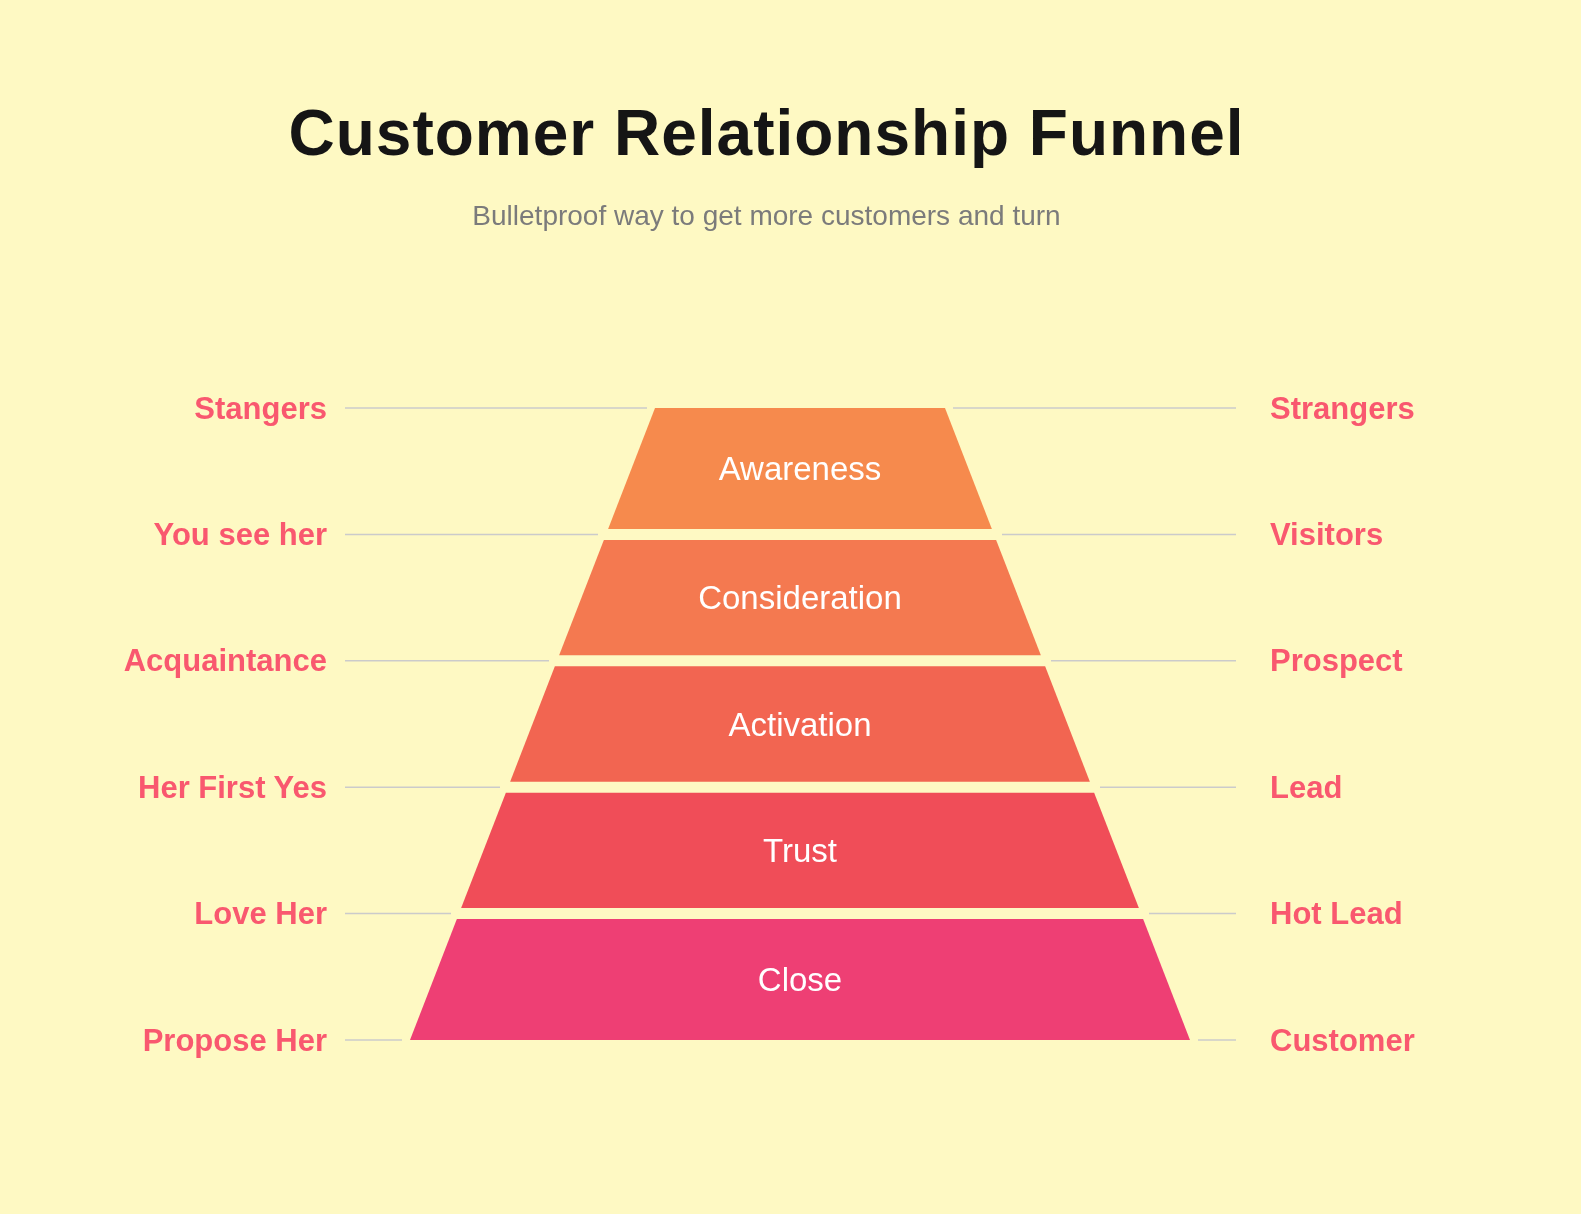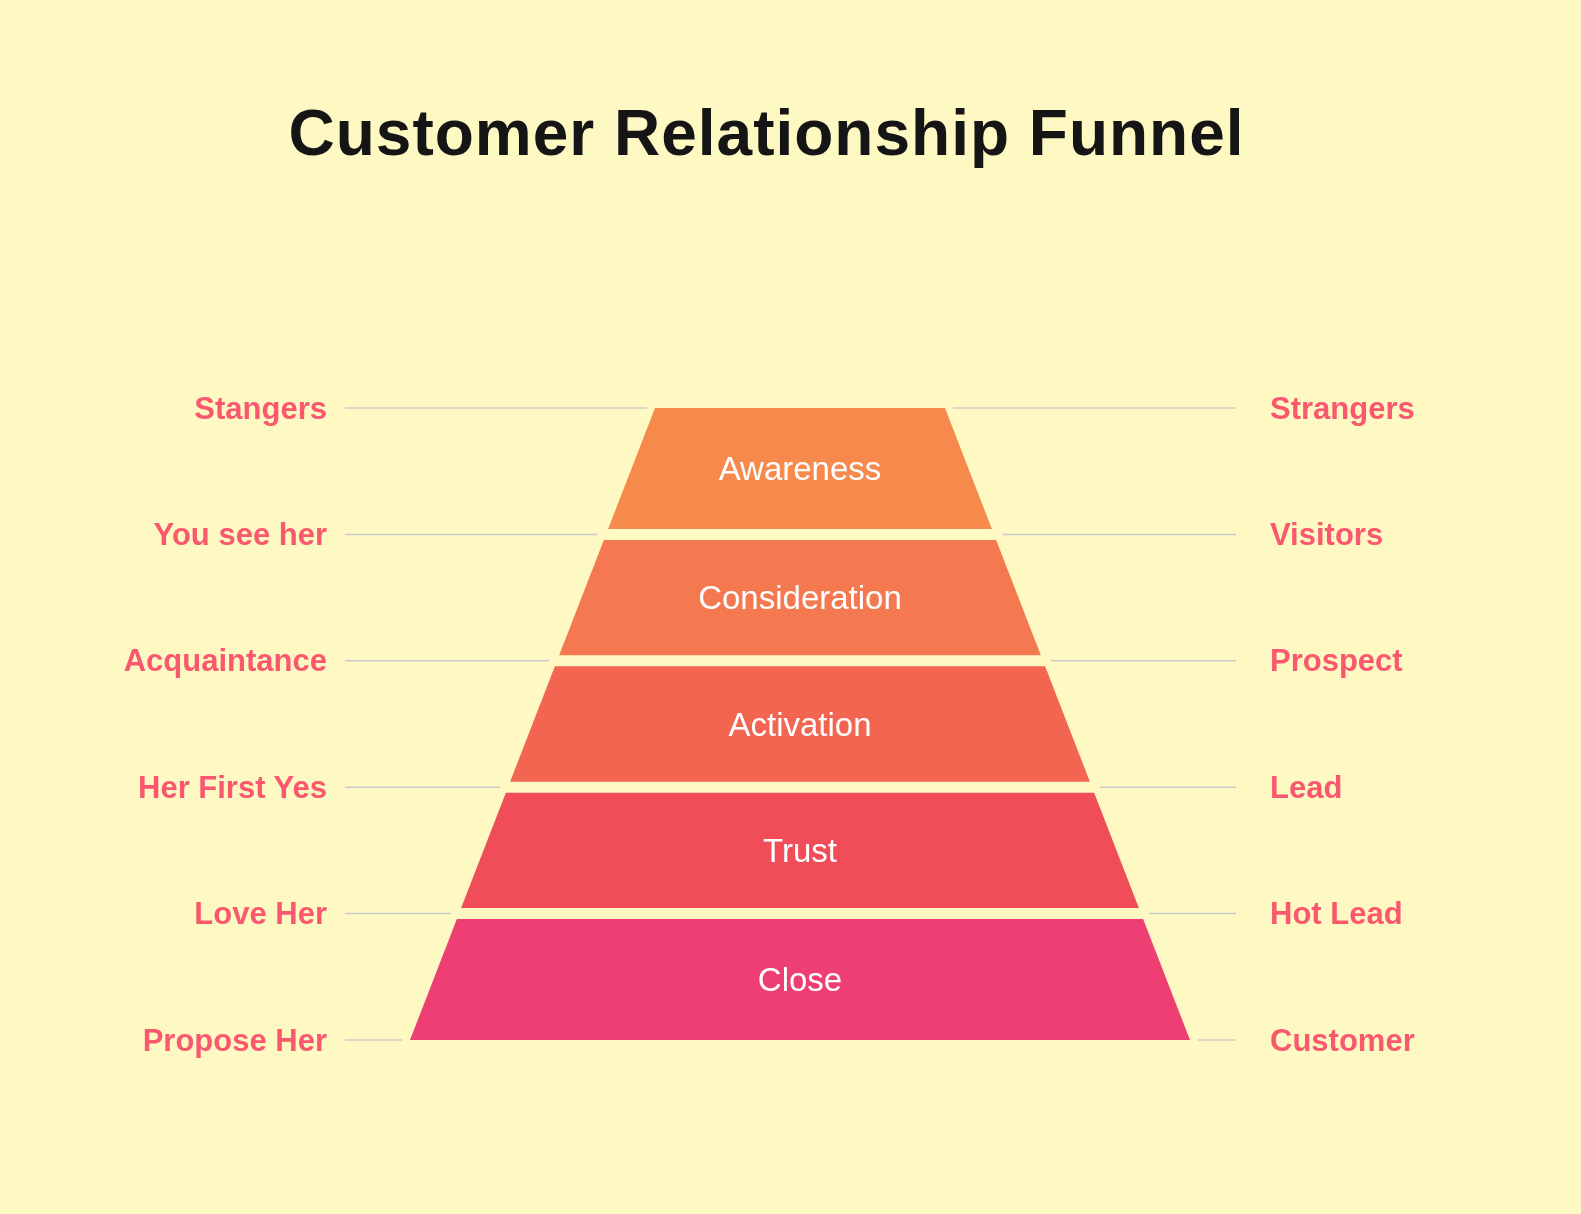--- a/index.html
+++ b/index.html
@@ -56,21 +56,21 @@
     stroke-width: 1.5;
   }
 </style>
 </head>
 <body>
 
 <div class="canvas">
 
   <div class="header">
     <h1 class="title">Customer Relationship Funnel</h1>
-    <p class="subtitle"><br></p>
+    <p class="subtitle"><span>Bulletproof way to get more customers and turn</span><br></p>
   </div>
 
   <svg id="funnel-svg" class="chart-svg" viewBox="0 0 1581 1214">
     <g id="connector-lines">
         <line x1="345" x2="647" y1="408" y2="408" stroke="#cbcbcb" class="connector-line"></line>
         <line x1="953" x2="1236" y1="408" y2="408" stroke="#cbcbcb" class="connector-line"></line>
         <line x1="345" x2="598" y1="534.4" y2="534.4" stroke="#cbcbcb" class="connector-line"></line>
         <line x1="1002" x2="1236" y1="534.4" y2="534.4" stroke="#cbcbcb" class="connector-line"></line>
         <line x1="345" x2="549" y1="660.8" y2="660.8" stroke="#cbcbcb" class="connector-line"></line>
         <line x1="1051" x2="1236" y1="660.8" y2="660.8" stroke="#cbcbcb" class="connector-line"></line>

